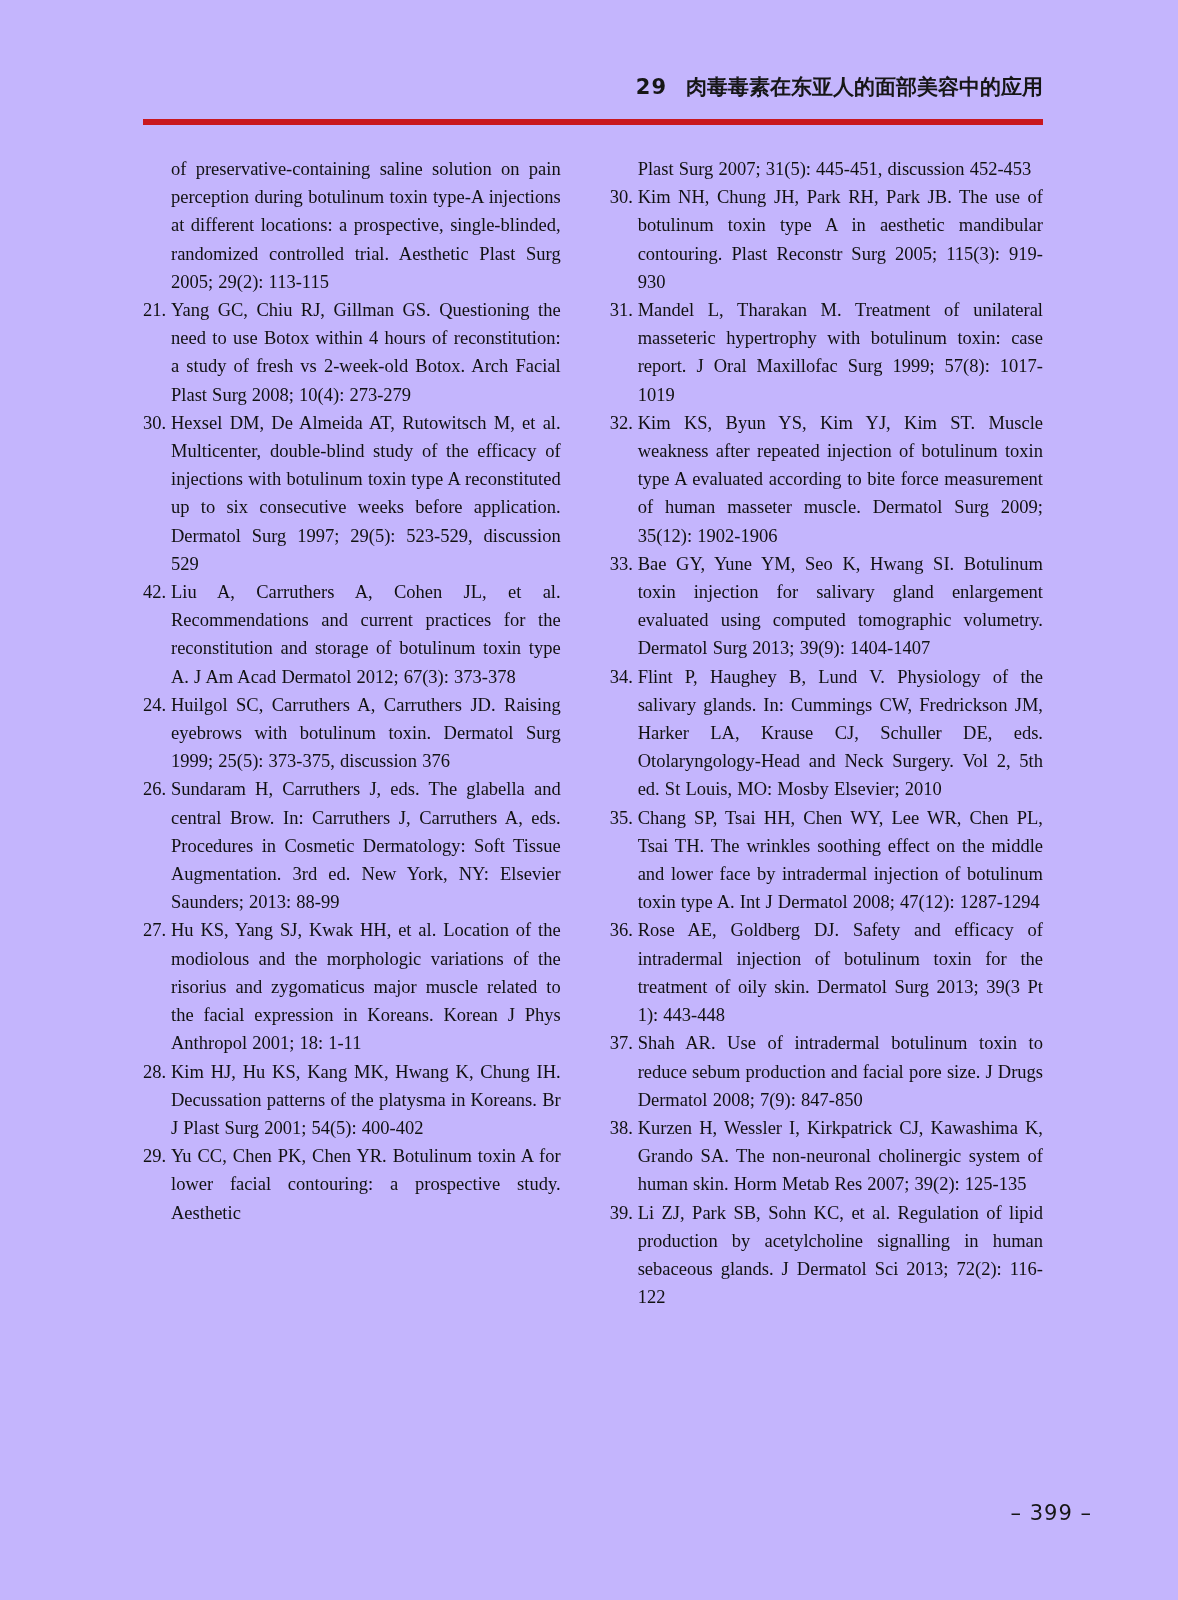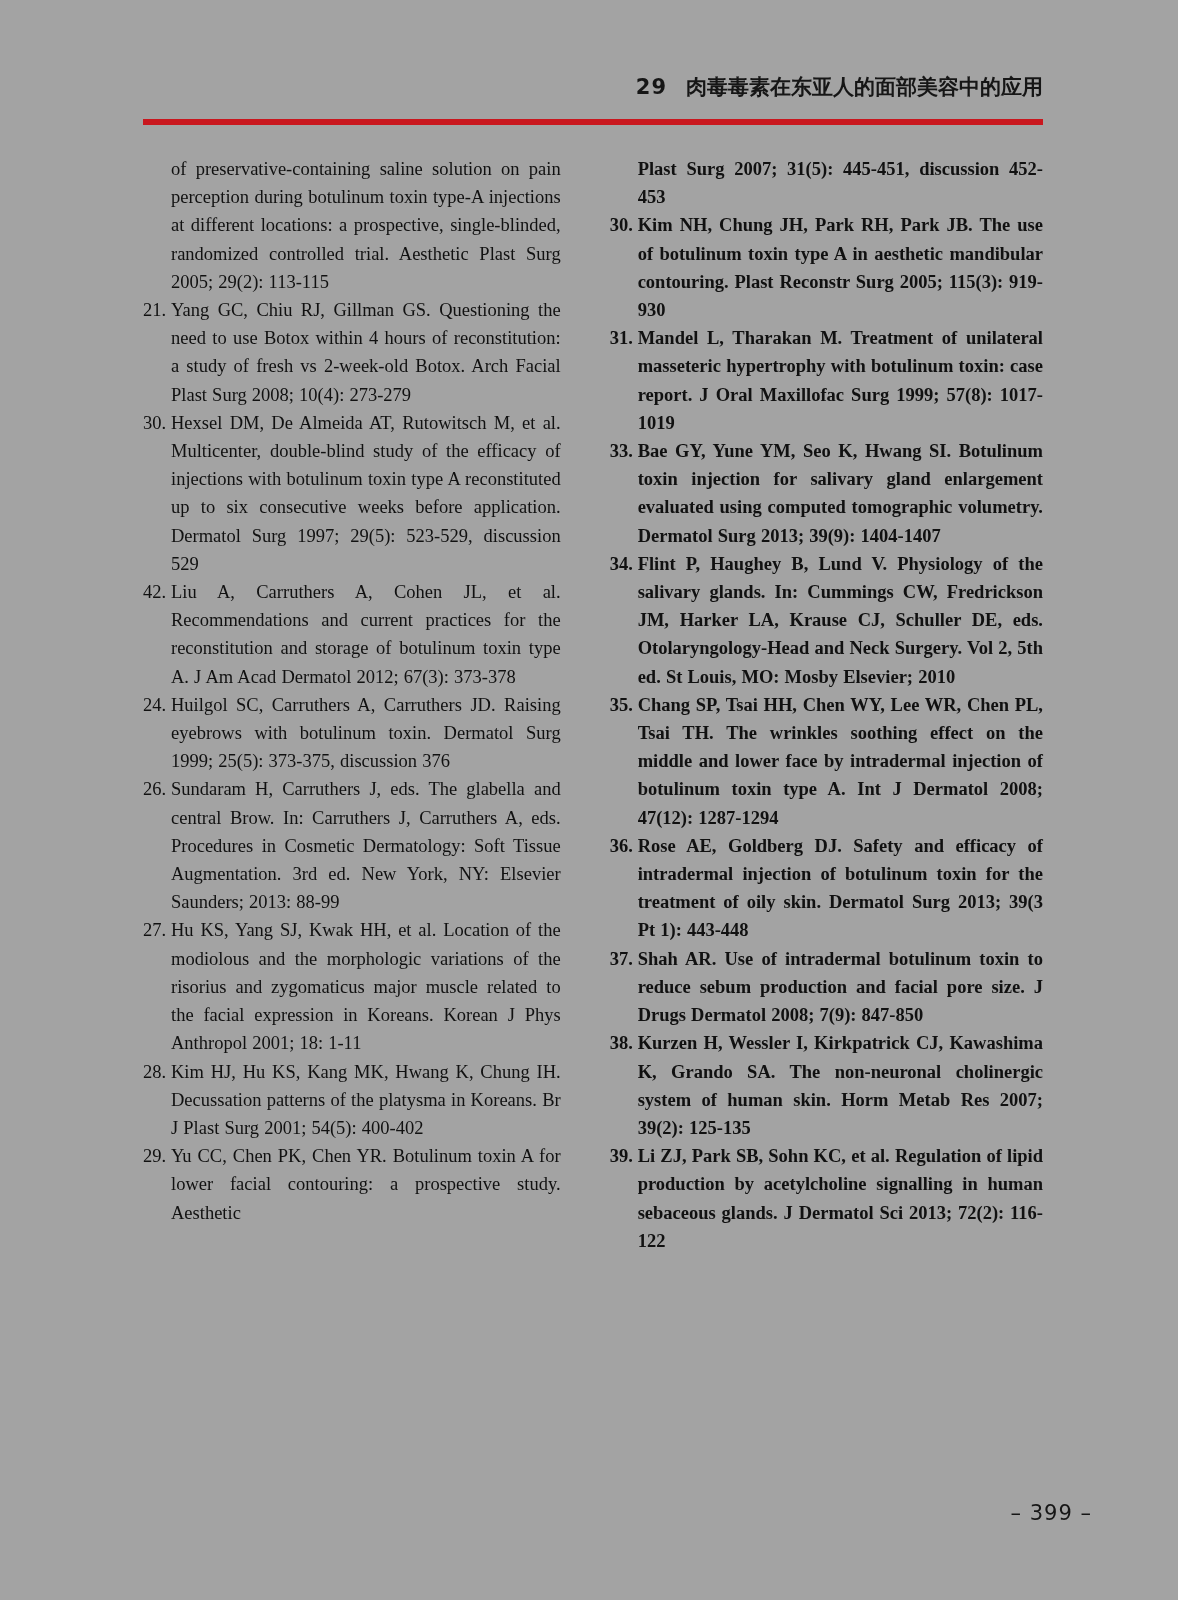--- a/index.html
+++ b/index.html
@@ -4,21 +4,21 @@
 <style>
   html, body {
     margin: 0;
     padding: 0;
     background: #e8e8e8;
   }
   .page {
     position: relative;
     width: 1178px;
     height: 1600px;
-    background: #a3a3a3;
+    background: #c4b5fd;
     font-family: "Liberation Serif", serif;
     color: #111111;
     overflow: hidden;
     margin: 0 auto;
   }
   .running-head {
     position: absolute;
     top: 74px;
     right: 135px;
     font-family: "DejaVu Sans", sans-serif;
@@ -45,21 +45,21 @@
     top: 155px;
     left: 143px;
     width: 900px;
     display: flex;
     gap: 49px;
   }
   .col {
     display: block;
   }
   .col-left  { width: 425px; }
-  .col-right { width: 441px; font-weight: bold; }
+  .col-right { width: 441px; }
   .ref {
     margin: 0;
     padding-left: 28px;
     font-size: 18.5px;
     line-height: 28.2px;
     text-align: justify;
     word-spacing: 0.5px;
   }
   .ref.numbered {
     text-indent: -28px;
@@ -100,20 +100,21 @@
         <p class="ref numbered"><span class="ref-num">24.</span><span>Huilgol SC, Carruthers A, Carruthers JD. Raising eyebrows with botulinum toxin. Dermatol Surg 1999; 25(5): 373-375, discussion 376</span></p>
         <p class="ref numbered"><span class="ref-num">26.</span><span>Sundaram H, Carruthers J, eds. The glabella and central Brow. In: Carruthers J, Carruthers A, eds. Procedures in Cosmetic Dermatology: Soft Tissue Augmentation. 3rd ed. New York, NY: Elsevier Saunders; 2013: 88-99</span></p>
         <p class="ref numbered"><span class="ref-num">27.</span><span>Hu KS, Yang SJ, Kwak HH, et al. Location of the modiolous and the morphologic variations of the risorius and zygomaticus major muscle related to the facial expression in Koreans. Korean J Phys Anthropol 2001; 18: 1-11</span></p>
         <p class="ref numbered"><span class="ref-num">28.</span><span>Kim HJ, Hu KS, Kang MK, Hwang K, Chung IH. Decussation patterns of the platysma in Koreans. Br J Plast Surg 2001; 54(5): 400-402</span></p>
         <p class="ref numbered"><span class="ref-num">29.</span><span>Yu CC, Chen PK, Chen YR. Botulinum toxin A for lower facial contouring: a prospective study. Aesthetic</span></p>
       </section>
     <section class="col col-right">
         <p class="ref"><span>Plast Surg 2007; 31(5): 445-451, discussion 452-453</span></p>
         <p class="ref numbered"><span class="ref-num">30.</span><span>Kim NH, Chung JH, Park RH, Park JB. The use of botulinum toxin type A in aesthetic mandibular contouring. Plast Reconstr Surg 2005; 115(3): 919-930</span></p>
         <p class="ref numbered"><span class="ref-num">31.</span><span>Mandel L, Tharakan M. Treatment of unilateral masseteric hypertrophy with botulinum toxin: case report. J Oral Maxillofac Surg 1999; 57(8): 1017-1019</span></p>
+        <p class="ref numbered"><span class="ref-num">32.</span><span>Kim KS, Byun YS, Kim YJ, Kim ST. Muscle weakness after repeated injection of botulinum toxin type A evaluated according to bite force measurement of human masseter muscle. Dermatol Surg 2009; 35(12): 1902-1906</span></p>
         <p class="ref numbered"><span class="ref-num">33.</span><span>Bae GY, Yune YM, Seo K, Hwang SI. Botulinum toxin injection for salivary gland enlargement evaluated using computed tomographic volumetry. Dermatol Surg 2013; 39(9): 1404-1407</span></p>
         <p class="ref numbered"><span class="ref-num">34.</span><span>Flint P, Haughey B, Lund V. Physiology of the salivary glands. In: Cummings CW, Fredrickson JM, Harker LA, Krause CJ, Schuller DE, eds. Otolaryngology-Head and Neck Surgery. Vol 2, 5th ed. St Louis, MO: Mosby Elsevier; 2010</span></p>
         <p class="ref numbered"><span class="ref-num">35.</span><span>Chang SP, Tsai HH, Chen WY, Lee WR, Chen PL, Tsai TH. The wrinkles soothing effect on the middle and lower face by intradermal injection of botulinum toxin type A. Int J Dermatol 2008; 47(12): 1287-1294</span></p>
         <p class="ref numbered"><span class="ref-num">36.</span><span>Rose AE, Goldberg DJ. Safety and efficacy of intradermal injection of botulinum toxin for the treatment of oily skin. Dermatol Surg 2013; 39(3 Pt 1): 443-448</span></p>
         <p class="ref numbered"><span class="ref-num">37.</span><span>Shah AR. Use of intradermal botulinum toxin to reduce sebum production and facial pore size. J Drugs Dermatol 2008; 7(9): 847-850</span></p>
         <p class="ref numbered"><span class="ref-num">38.</span><span>Kurzen H, Wessler I, Kirkpatrick CJ, Kawashima K, Grando SA. The non-neuronal cholinergic system of human skin. Horm Metab Res 2007; 39(2): 125-135</span></p>
         <p class="ref numbered"><span class="ref-num">39.</span><span>Li ZJ, Park SB, Sohn KC, et al. Regulation of lipid production by acetylcholine signalling in human sebaceous glands. J Dermatol Sci 2013; 72(2): 116-122</span></p>
       </section>
   </div>
 

